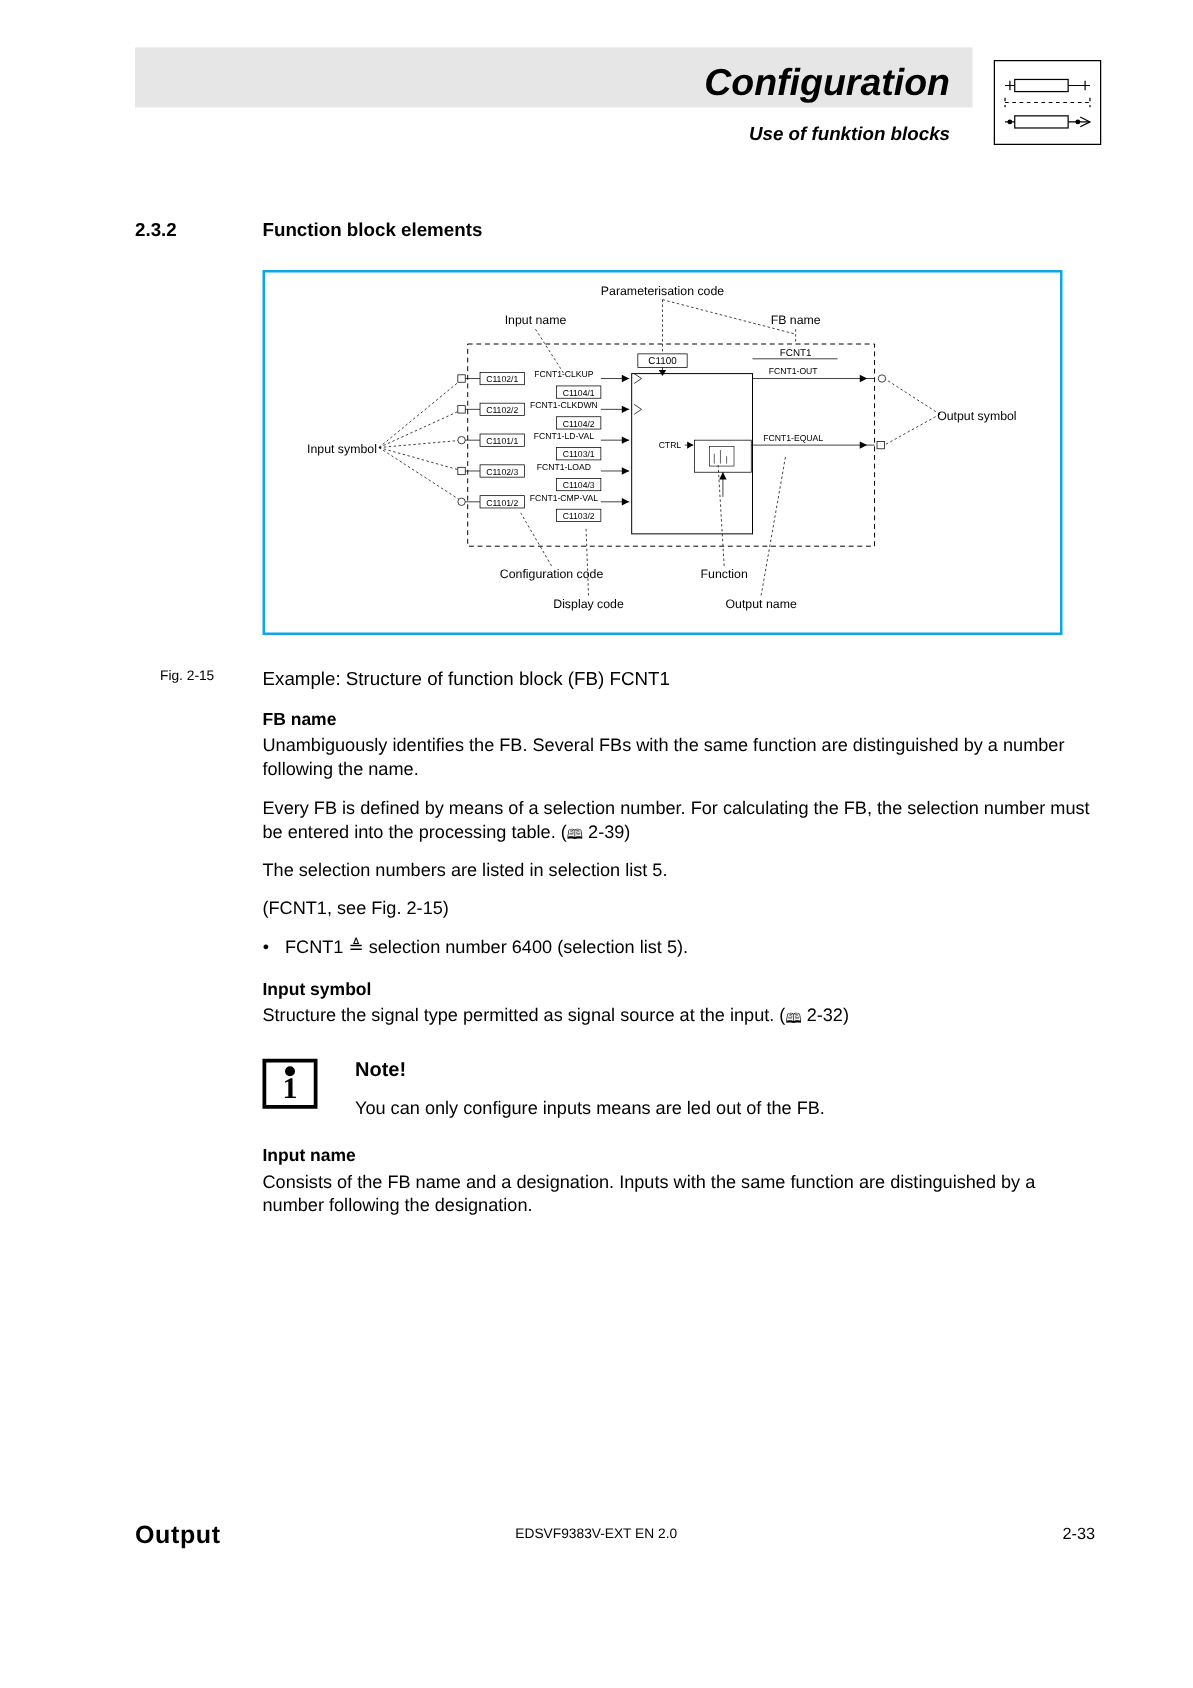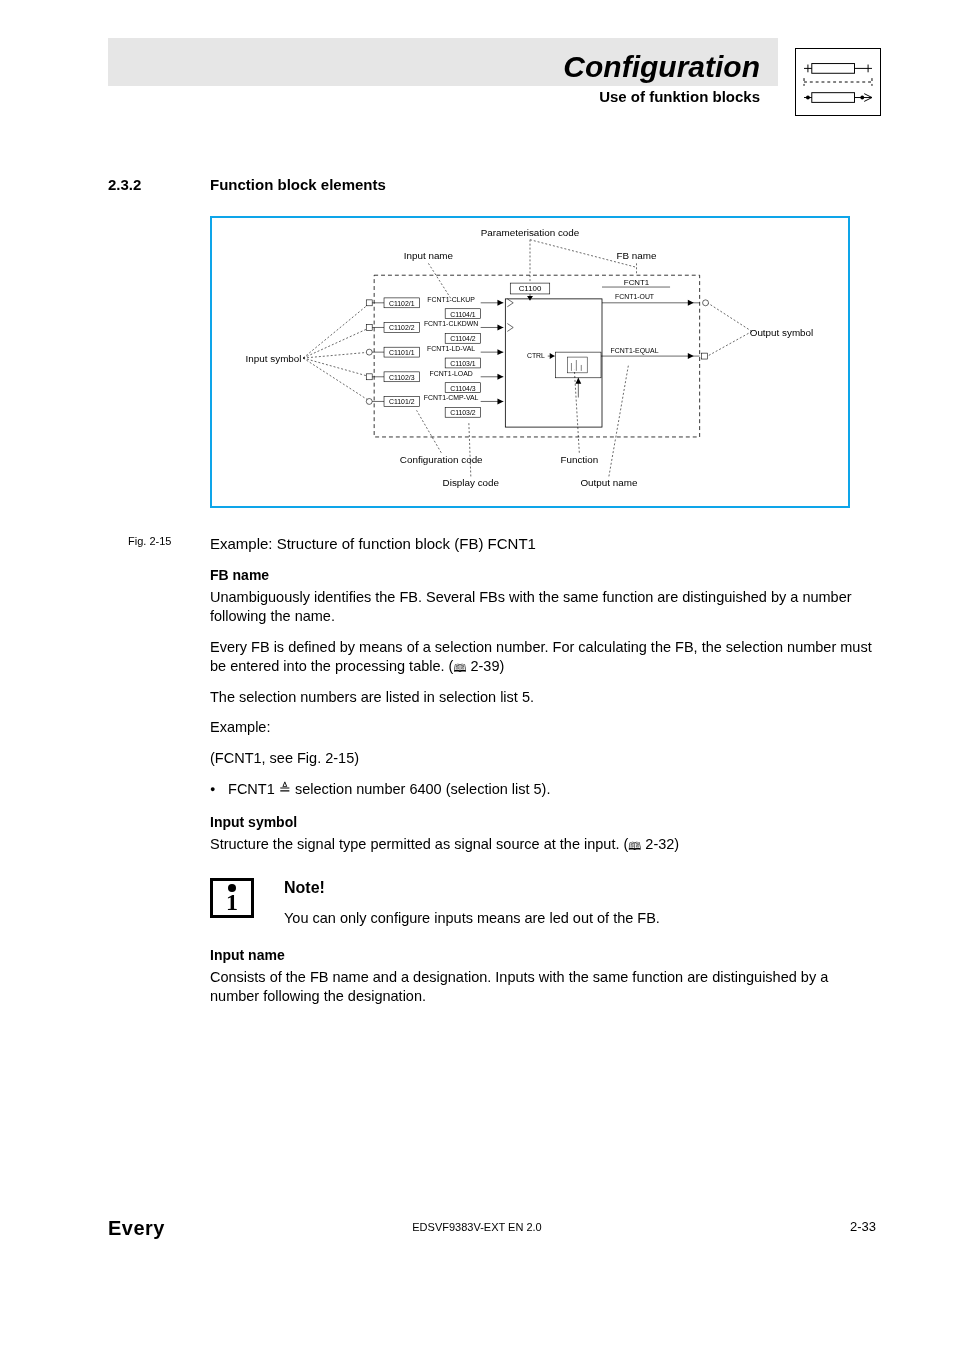--- a/index.html
+++ b/index.html
@@ -3,21 +3,21 @@
 <meta charset="utf-8">
 <style>
   * { box-sizing: border-box; margin: 0; padding: 0; }
   html, body { width: 954px; height: 1350px; font-family: Arial, Helvetica, sans-serif; color: #000; background: #fff; }
   .page { position: relative; width: 954px; height: 962px; border-radius: 22px; }
 
   
   .header-bar { position: absolute; left: 108px; top: 38px; width: 670px; height: 48px; background: #e6e6e6; }
   .header-titles { position: absolute; left: 108px; top: 50px; width: 670px; text-align: right; padding-right: 18px; }
   .header-title { font-size: 30px; font-weight: bold; font-style: italic; }
-  .header-sub { font-size: 15px; font-weight: bold; margin-top: 4px; }
+  .header-sub { font-size: 15px; font-weight: bold; font-style: italic; margin-top: 15px; }
 
   .header-diagram { position: absolute; left: 795px; top: 48px; width: 86px; height: 68px; border: 1px solid #000; }
   .hd-svg { width: 100%; height: 100%; }
 
   
   .sec-num { position: absolute; left: 108px; top: 176px; font-size: 15px; font-weight: bold; }
   .sec-title { position: absolute; left: 210px; top: 176px; font-size: 15px; font-weight: bold; }
 
   
   .figure { position: absolute; left: 210px; top: 216px; width: 640px; height: 292px; border: 2px solid #0ea5e9; }
@@ -218,21 +218,20 @@
   <div class="fig-caption-label">Fig. 2-15</div>
   <div class="fig-caption">Example: Structure of function block (FB) FCNT1</div>
 
   <div class="body">
     <div class="h4">FB name</div>
     <div class="para">Unambiguously identifies the FB. Several FBs with the same function are distinguished by a number following the name.</div>
     <div class="para">
       <span>Every FB is defined by means of a selection number. For calculating the FB, the selection number must be entered into the processing table. (</span><span class="book-icon"></span><span> 2-39)</span>
     </div>
     <div class="para">The selection numbers are listed in selection list 5.</div>
-    <div class="para">Example:</div>
     <div class="para">(FCNT1, see Fig. 2-15)</div>
     <ul class="bul para">
       <li>
         <span>FCNT1 </span><span class="tri-eq"></span><span> selection number 6400 (selection list 5).</span>
       </li>
     </ul>
 
     <div class="h4 mt">Input symbol</div>
     <div class="para">
       <span>Structure the signal type permitted as signal source at the input. (</span><span class="book-icon"></span><span> 2-32)</span>
@@ -246,16 +245,16 @@
       <div class="note-body">
         <div class="note-title">Note!</div>
         <div class="note-text">You can only configure inputs means are led out of the FB.</div>
       </div>
     </div>
 
     <div class="h4">Input name</div>
     <div class="para">Consists of the FB name and a designation. Inputs with the same function are distinguished by a number following the designation.</div>
   </div>
 
-  <div class="footer-logo">Every</div>
+  <div class="footer-logo">Output</div>
   <div class="footer-center">EDSVF9383V-EXT EN 2.0</div>
   <div class="footer-right">2-33</div>
 </div>
 
 </body></html>

